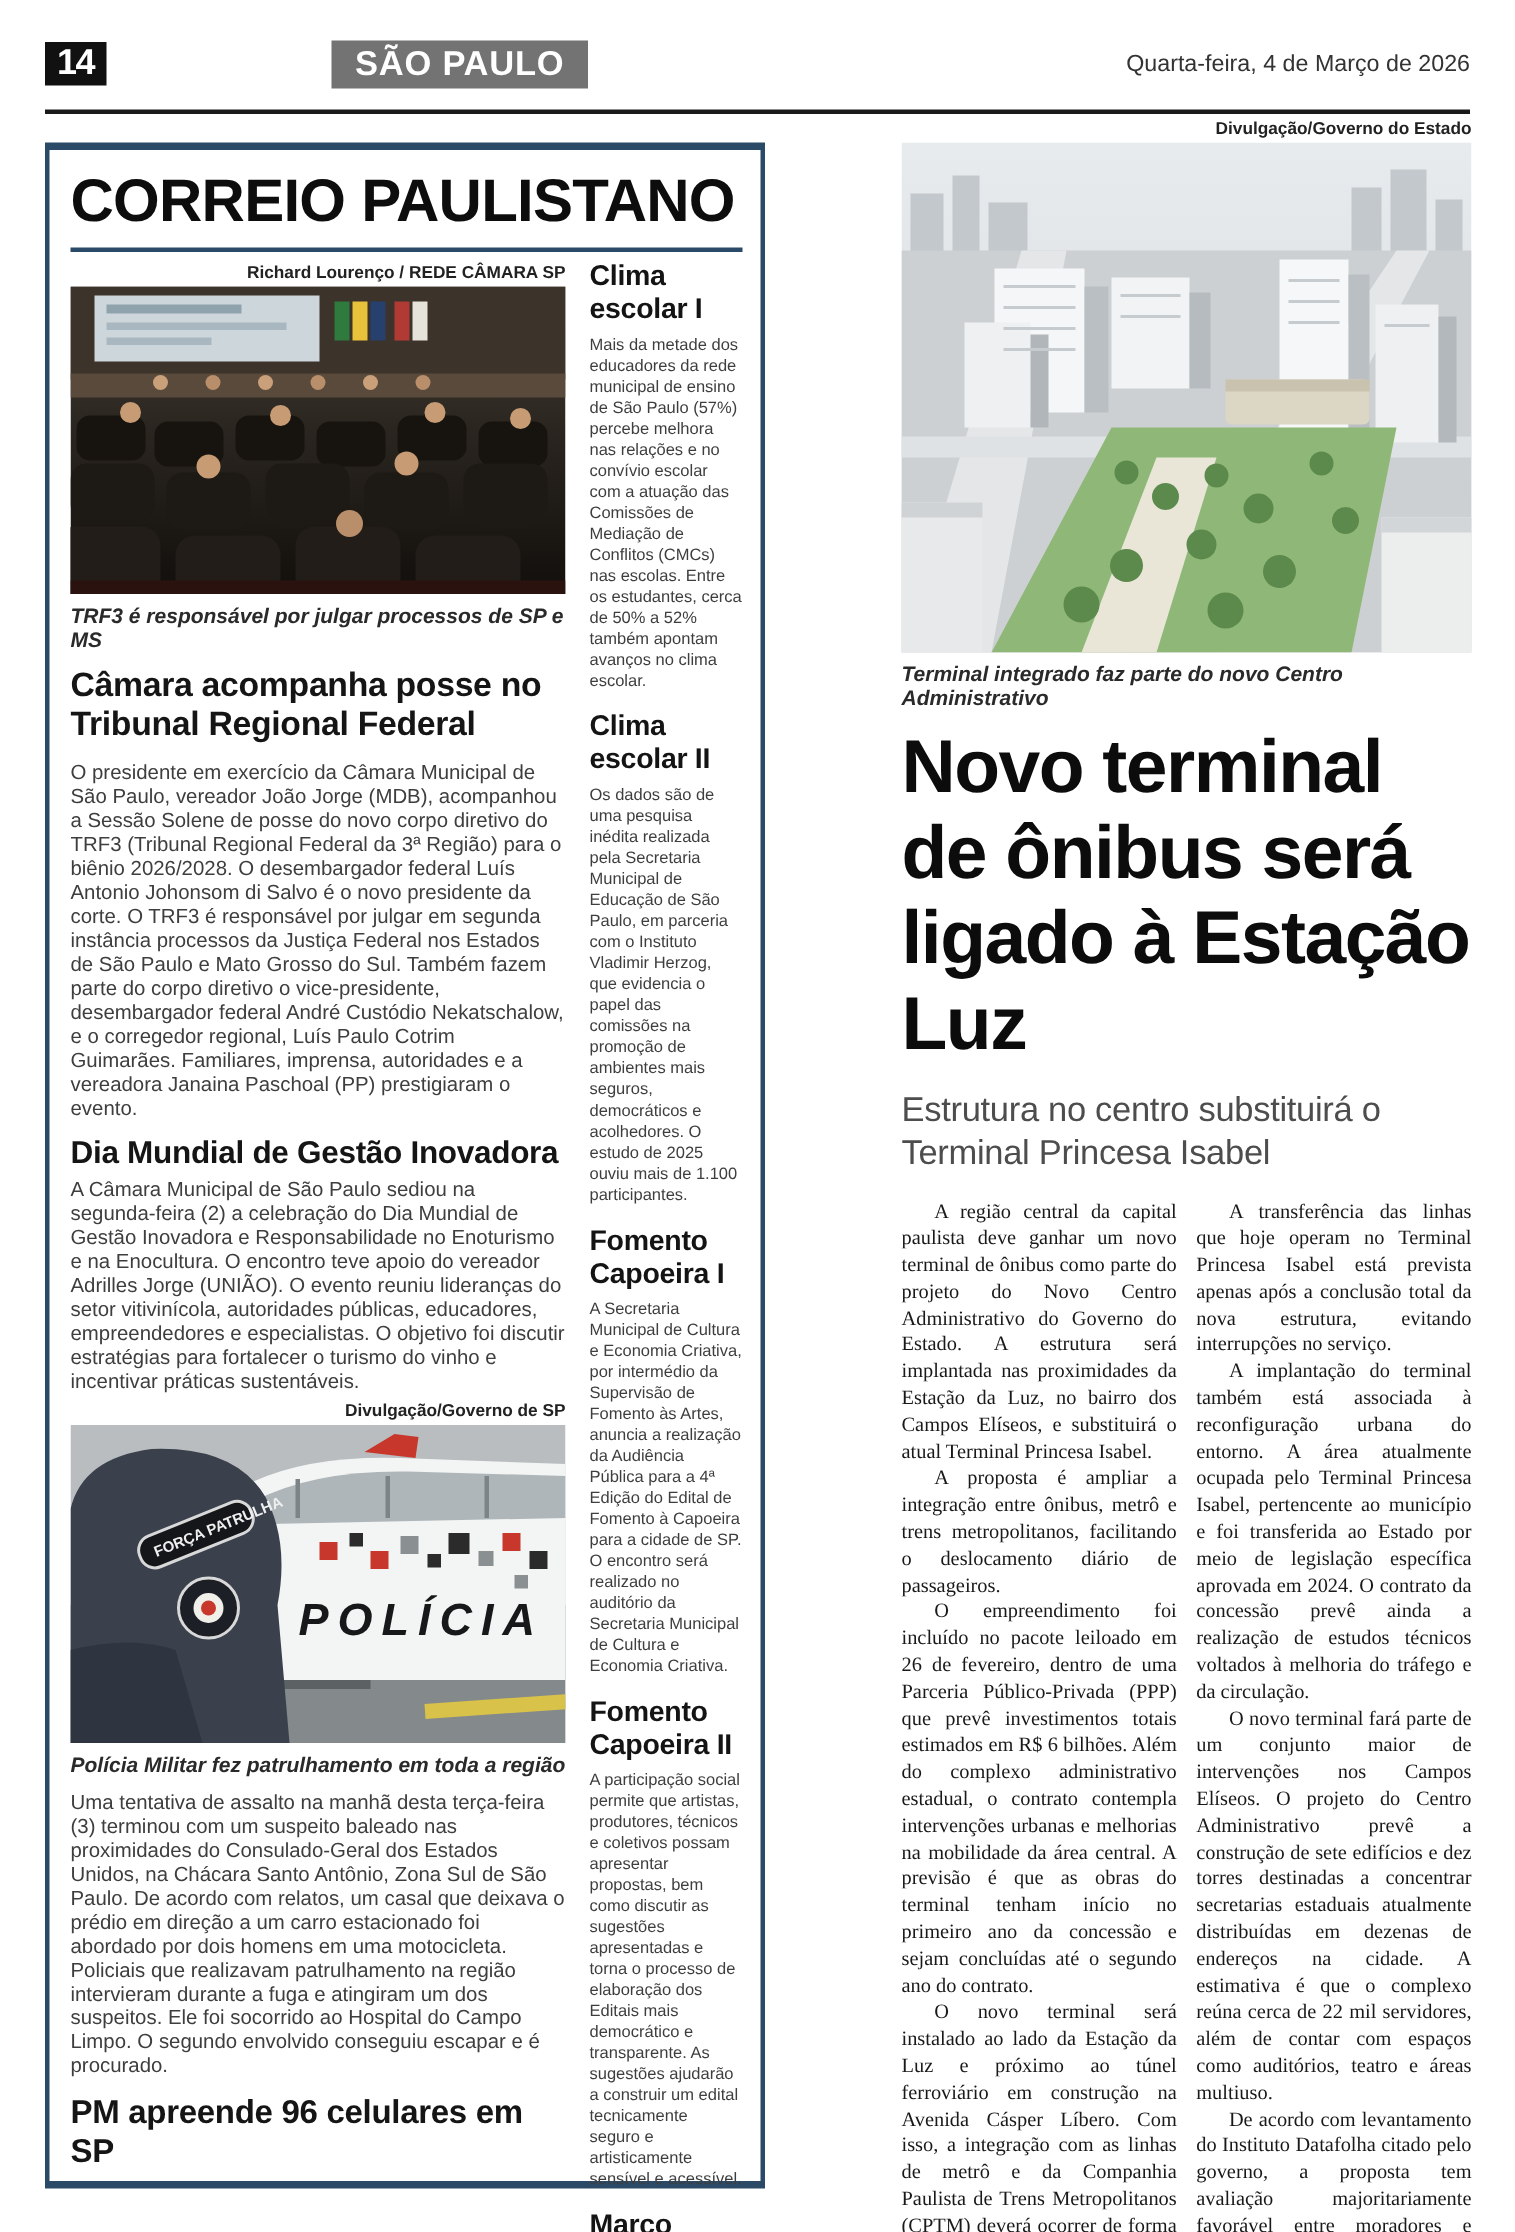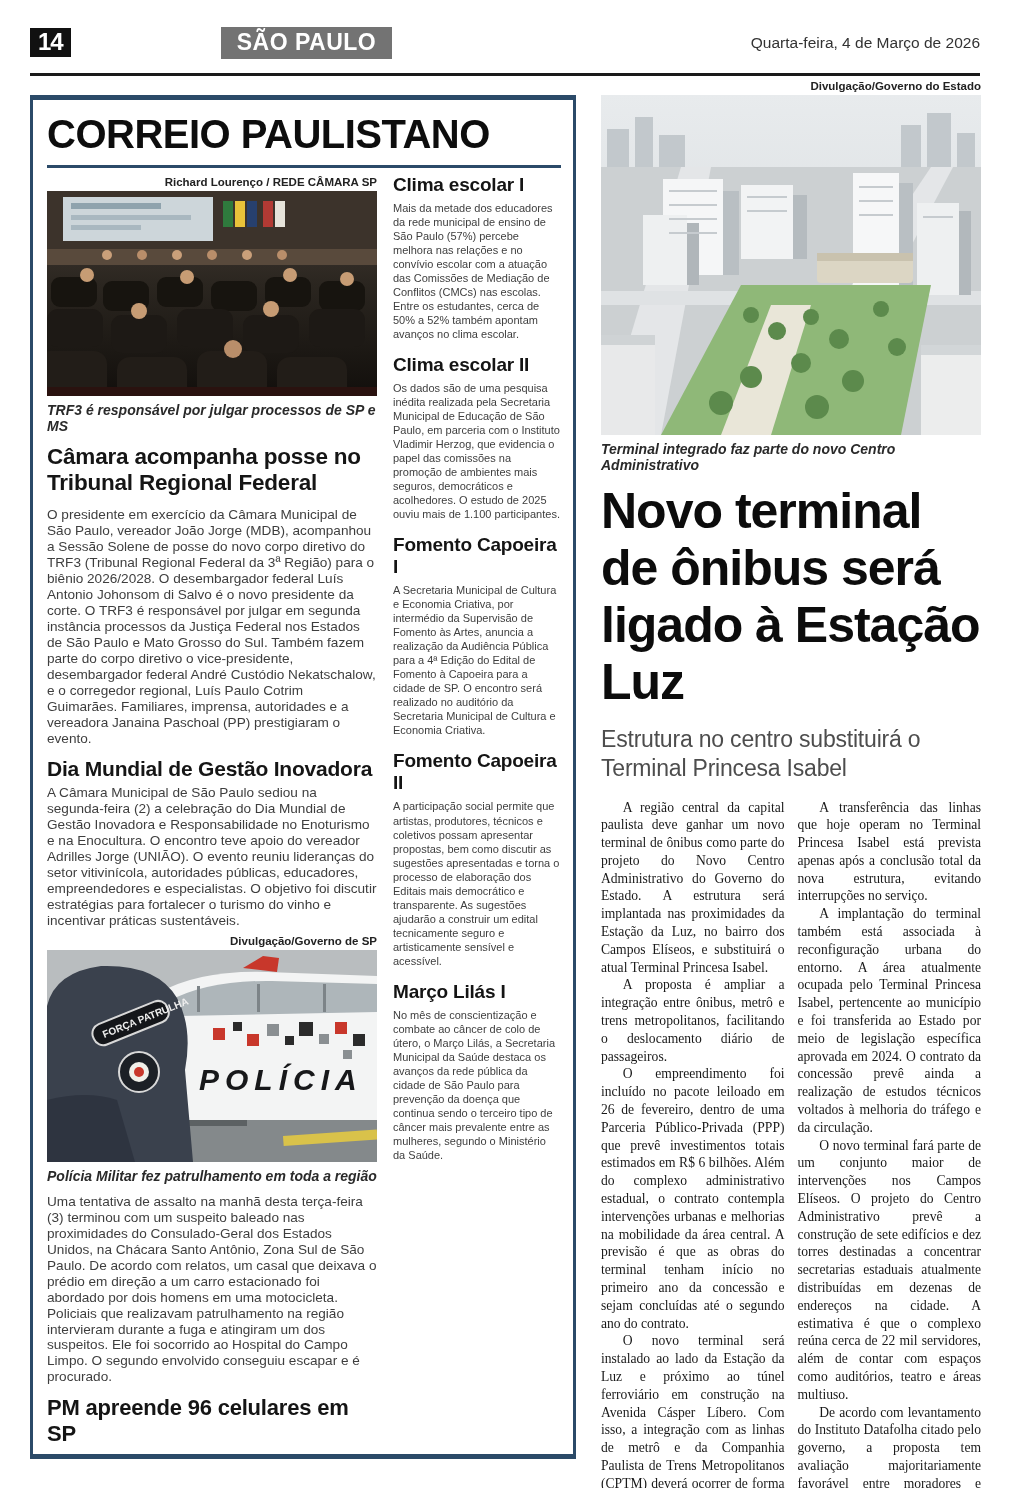--- a/index.html
+++ b/index.html
@@ -24,21 +24,21 @@
     font-size:27px; color:#101010; margin-left:14px; letter-spacing:-0.5px;
   }
   .section-badge {
     background:#737373; color:#fff; font-weight:bold; font-size:23px;
     padding:2px 16px 3px; margin-left:150px; letter-spacing:0.5px;
   }
   .edition-date { margin-left:auto; font-size:15.5px; color:#333; }
 
   
   .left-box {
-    position:absolute; left:30px; top:95px; width:546px; height:1364px;
+    position:absolute; left:30px; top:95px; width:480px; height:1364px;
     border:3px solid #2b4a68; border-top-width:5px; border-bottom-width:5px;
     padding:10px 12px 8px 14px;
   }
   .box-title {
     font-size:40px; font-weight:800; letter-spacing:-0.5px; color:#0d0d0d;
     padding:2px 0 8px;
   }
   .box-title-rule { border:none; border-top:3px solid #2b4a68; margin:0 0 6px; }
   .box-cols { display:flex; gap:16px; }
   .col-a { width:330px; flex:none; }

